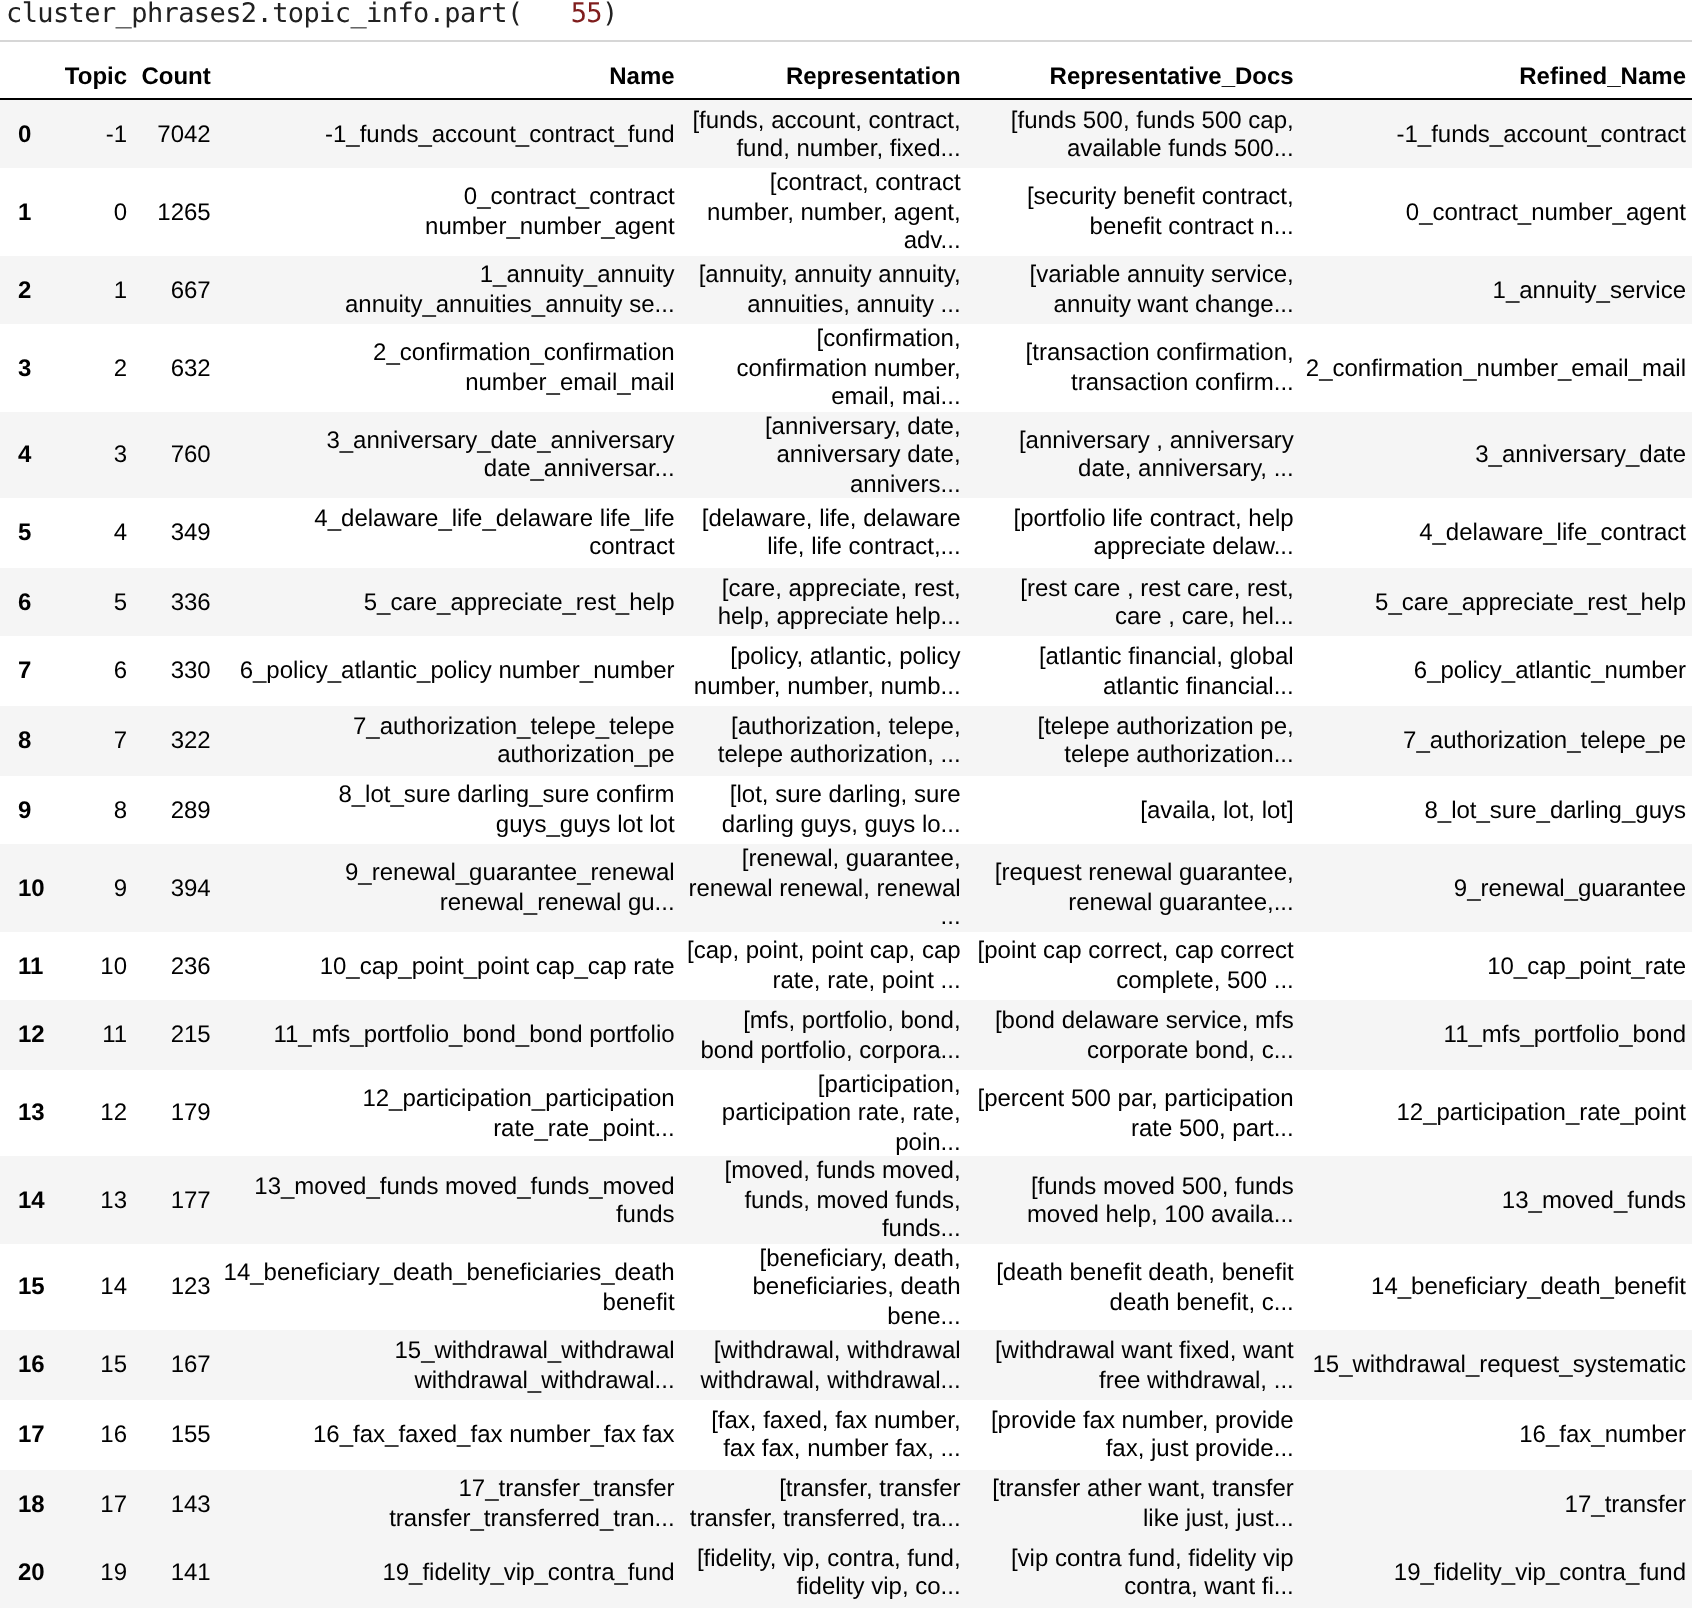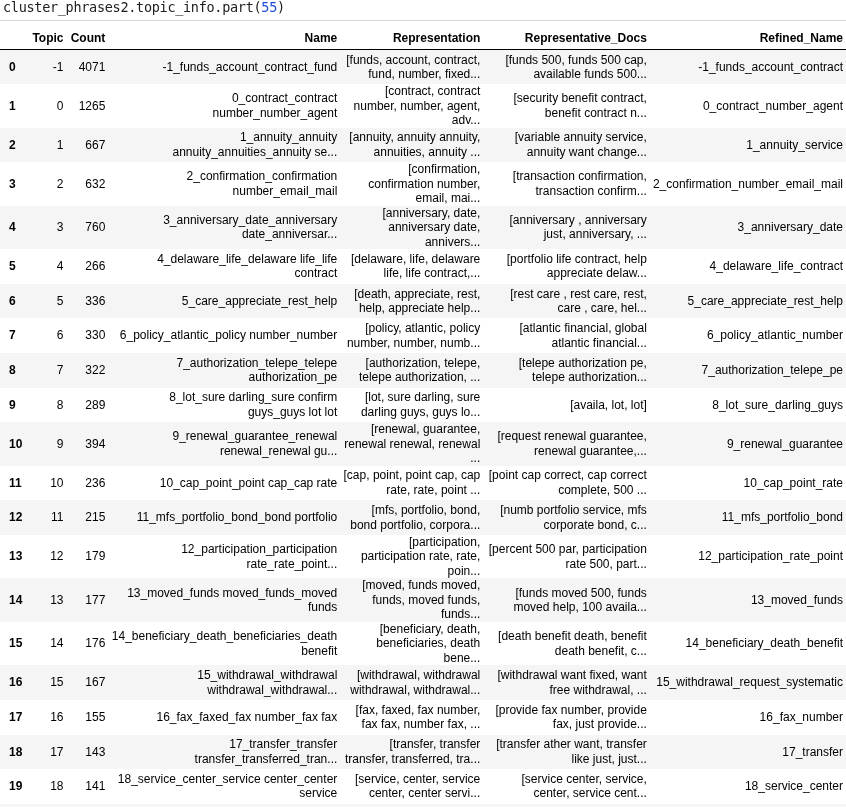--- a/index.html
+++ b/index.html
@@ -1,18 +1,18 @@
 <!DOCTYPE html>
 <html><head>
 <meta charset="utf-8">
 <style>
   html, body { margin: 0; padding: 0; background: #ffffff; }
   body { width: 846px; height: 807px; overflow: hidden; position: relative; font-family: "Liberation Sans", "DejaVu Sans", sans-serif; color: #000; }
   .code-line { position: absolute; left: 3px; top: -1px; font-family: "DejaVu Sans Mono", "Liberation Mono", monospace; font-size: 13.5px; line-height: 16px; color: #212121; letter-spacing: -0.3px; white-space: nowrap; }
-  .code-line .num { color: #1d4ed8; }
+  .code-line .num { color: #7f1d1d; margin-left: 24px; }
   .sep { position: absolute; left: 0; top: 20px; width: 846px; height: 1px; background: #d6d6d6; }
   table.df { position: absolute; left: 0; top: 29px; border-collapse: collapse; border-spacing: 0; font-size: 12px; table-layout: fixed; }
   table.df th, table.df td { padding: 0 3px 0 3px; text-align: right; vertical-align: middle; white-space: normal; line-height: 14.5px; }
   table.df thead th { font-weight: bold; height: 19px; border-bottom: 1.5px solid #000; padding-bottom: 1px; margin-top: 13px; }
   table.df tbody tr { height: 34.6px; }
   table.df tbody tr.even { background: #f5f5f5; }
   table.df tbody tr.odd { background: #ffffff; }
   table.df tbody th { font-weight: bold; text-align: left; padding-left: 9px; }
   col.c-idx { width: 30px; }
   col.c-topic { width: 34px; }
@@ -48,21 +48,21 @@
       <th>Name</th>
       <th>Representation</th>
       <th>Representative_Docs</th>
       <th>Refined_Name</th>
     </tr>
   </thead>
   <tbody id="tbody">
       <tr class="even">
         <th>0</th>
         <td>-1</td>
-        <td>4071</td>
+        <td>7042</td>
         <td class="name">-1_funds_account_contract_fund</td>
         <td class="rep">[funds, account, contract, fund, number, fixed...</td>
         <td class="docs">[funds 500, funds 500 cap, available funds 500...</td>
         <td class="ref">-1_funds_account_contract</td>
       </tr>
       <tr class="odd">
         <th>1</th>
         <td>0</td>
         <td>1265</td>
         <td class="name">0_contract_contract number_number_agent</td>
@@ -87,38 +87,38 @@
         <td class="rep">[confirmation, confirmation number, email, mai...</td>
         <td class="docs">[transaction confirmation, transaction confirm...</td>
         <td class="ref">2_confirmation_number_email_mail</td>
       </tr>
       <tr class="even">
         <th>4</th>
         <td>3</td>
         <td>760</td>
         <td class="name">3_anniversary_date_anniversary date_anniversar...</td>
         <td class="rep">[anniversary, date, anniversary date, annivers...</td>
-        <td class="docs">[anniversary , anniversary just, anniversary, ...</td>
+        <td class="docs">[anniversary , anniversary date, anniversary, ...</td>
         <td class="ref">3_anniversary_date</td>
       </tr>
       <tr class="odd">
         <th>5</th>
         <td>4</td>
-        <td>266</td>
+        <td>349</td>
         <td class="name">4_delaware_life_delaware life_life contract</td>
         <td class="rep">[delaware, life, delaware life, life contract,...</td>
         <td class="docs">[portfolio life contract, help appreciate delaw...</td>
         <td class="ref">4_delaware_life_contract</td>
       </tr>
       <tr class="even">
         <th>6</th>
         <td>5</td>
         <td>336</td>
         <td class="name">5_care_appreciate_rest_help</td>
-        <td class="rep">[death, appreciate, rest, help, appreciate help...</td>
+        <td class="rep">[care, appreciate, rest, help, appreciate help...</td>
         <td class="docs">[rest care , rest care, rest, care , care, hel...</td>
         <td class="ref">5_care_appreciate_rest_help</td>
       </tr>
       <tr class="odd">
         <th>7</th>
         <td>6</td>
         <td>330</td>
         <td class="name">6_policy_atlantic_policy number_number</td>
         <td class="rep">[policy, atlantic, policy number, number, numb...</td>
         <td class="docs">[atlantic financial, global atlantic financial...</td>
@@ -159,21 +159,21 @@
         <td class="rep">[cap, point, point cap, cap rate, rate, point ...</td>
         <td class="docs">[point cap correct, cap correct complete, 500 ...</td>
         <td class="ref">10_cap_point_rate</td>
       </tr>
       <tr class="even">
         <th>12</th>
         <td>11</td>
         <td>215</td>
         <td class="name">11_mfs_portfolio_bond_bond portfolio</td>
         <td class="rep">[mfs, portfolio, bond, bond portfolio, corpora...</td>
-        <td class="docs">[numb portfolio service, mfs corporate bond, c...</td>
+        <td class="docs">[bond delaware service, mfs corporate bond, c...</td>
         <td class="ref">11_mfs_portfolio_bond</td>
       </tr>
       <tr class="odd">
         <th>13</th>
         <td>12</td>
         <td>179</td>
         <td class="name">12_participation_participation rate_rate_point...</td>
         <td class="rep">[participation, participation rate, rate, poin...</td>
         <td class="docs">[percent 500 par, participation rate 500, part...</td>
         <td class="ref">12_participation_rate_point</td>
@@ -183,21 +183,21 @@
         <td>13</td>
         <td>177</td>
         <td class="name">13_moved_funds moved_funds_moved funds</td>
         <td class="rep">[moved, funds moved, funds, moved funds, funds...</td>
         <td class="docs">[funds moved 500, funds moved help, 100 availa...</td>
         <td class="ref">13_moved_funds</td>
       </tr>
       <tr class="odd">
         <th>15</th>
         <td>14</td>
-        <td>176</td>
+        <td>123</td>
         <td class="name">14_beneficiary_death_beneficiaries_death benefit</td>
         <td class="rep">[beneficiary, death, beneficiaries, death bene...</td>
         <td class="docs">[death benefit death, benefit death benefit, c...</td>
         <td class="ref">14_beneficiary_death_benefit</td>
       </tr>
       <tr class="even">
         <th>16</th>
         <td>15</td>
         <td>167</td>
         <td class="name">15_withdrawal_withdrawal withdrawal_withdrawal...</td>
@@ -216,29 +216,20 @@
       </tr>
       <tr class="even">
         <th>18</th>
         <td>17</td>
         <td>143</td>
         <td class="name">17_transfer_transfer transfer_transferred_tran...</td>
         <td class="rep">[transfer, transfer transfer, transferred, tra...</td>
         <td class="docs">[transfer ather want, transfer like just, just...</td>
         <td class="ref">17_transfer</td>
       </tr>
-      <tr class="odd">
-        <th>19</th>
-        <td>18</td>
-        <td>141</td>
-        <td class="name">18_service_center_service center_center service</td>
-        <td class="rep">[service, center, service center, center servi...</td>
-        <td class="docs">[service center, service, center, service cent...</td>
-        <td class="ref">18_service_center</td>
-      </tr>
       <tr class="even">
         <th>20</th>
         <td>19</td>
         <td>141</td>
         <td class="name">19_fidelity_vip_contra_fund</td>
         <td class="rep">[fidelity, vip, contra, fund, fidelity vip, co...</td>
         <td class="docs">[vip contra fund, fidelity vip contra, want fi...</td>
         <td class="ref">19_fidelity_vip_contra_fund</td>
       </tr>
     </tbody>

